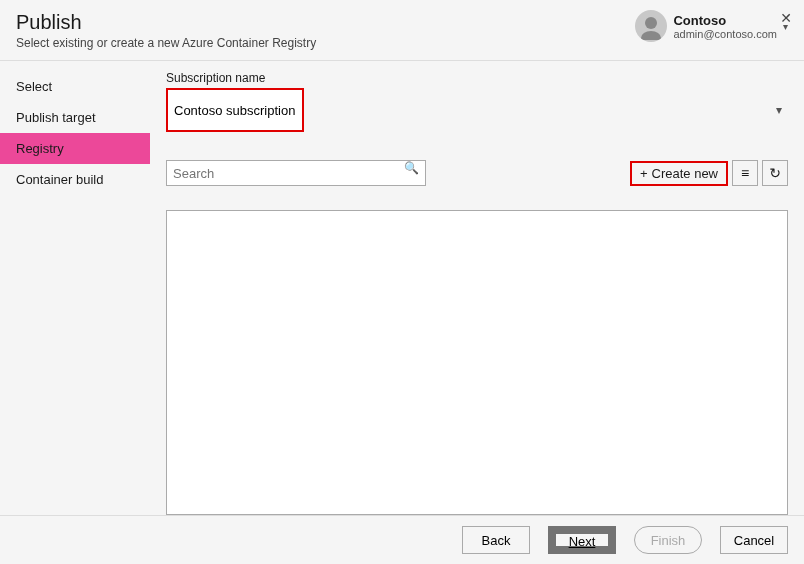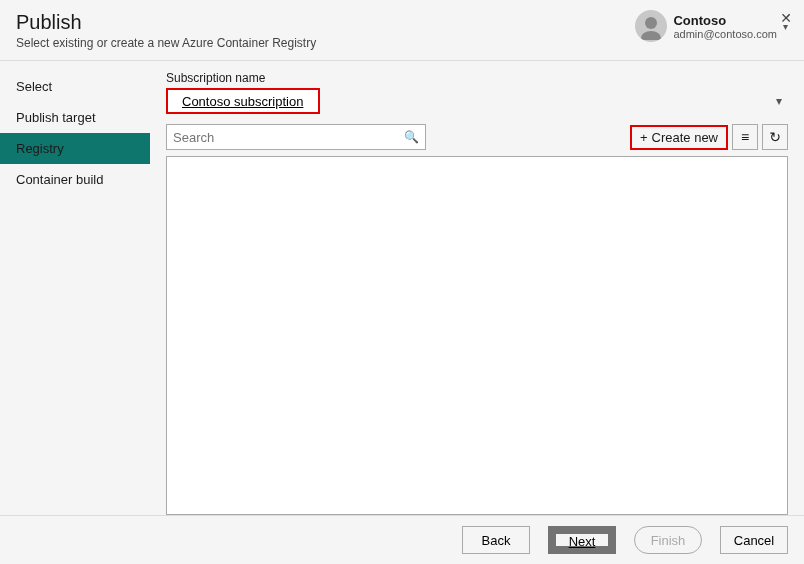--- a/index.html
+++ b/index.html
@@ -99,50 +99,50 @@
       padding: 0;
       flex-shrink: 0;
     }
     .sidebar-item {
       padding: 8px 16px;
       cursor: pointer;
       font-size: 13px;
       color: #1a1a1a;
     }
     .sidebar-item.active {
-      background: #0f766e;
+      background: #ec4899;
       color: #1a1a1a;
     }
     .main-panel {
       flex: 1;
       padding: 0 16px 0 16px;
       display: flex;
       flex-direction: column;
       overflow: hidden;
+      gap: 18px;
     }
     .field-group {
       margin-bottom: 10px;
     }
     .field-label {
       font-size: 12px;
       color: #1a1a1a;
       margin-bottom: 3px;
     }
     .subscription-select {
       flex: 1;
-      height: 26px;
+      height: 44px;
       border: 2px solid #e00000;
       background: white;
-      padding: 2px 14px;
+      padding: 2px 6px;
       font-size: 13px;
       appearance: none;
       -webkit-appearance: none;
       cursor: pointer;
       outline: none;
-      text-decoration: underline;
     }
     .subscription-select-wrapper {
       flex: 1;
       position: relative;
     }
     .subscription-select-wrapper::after {
       content: '▾';
       position: absolute;
       right: 6px;
       top: 50%;
@@ -153,21 +153,20 @@
     }
     .toolbar-row {
       display: flex;
       align-items: center;
       justify-content: space-between;
       margin-bottom: 6px;
       gap: 8px;
     }
     .search-box {
       display: flex;
-      align-items: center;
       border: 1px solid #aaa;
       background: white;
       height: 26px;
       padding: 0 6px;
       width: 260px;
     }
     .search-input {
       border: none;
       outline: none;
       font-size: 13px;

